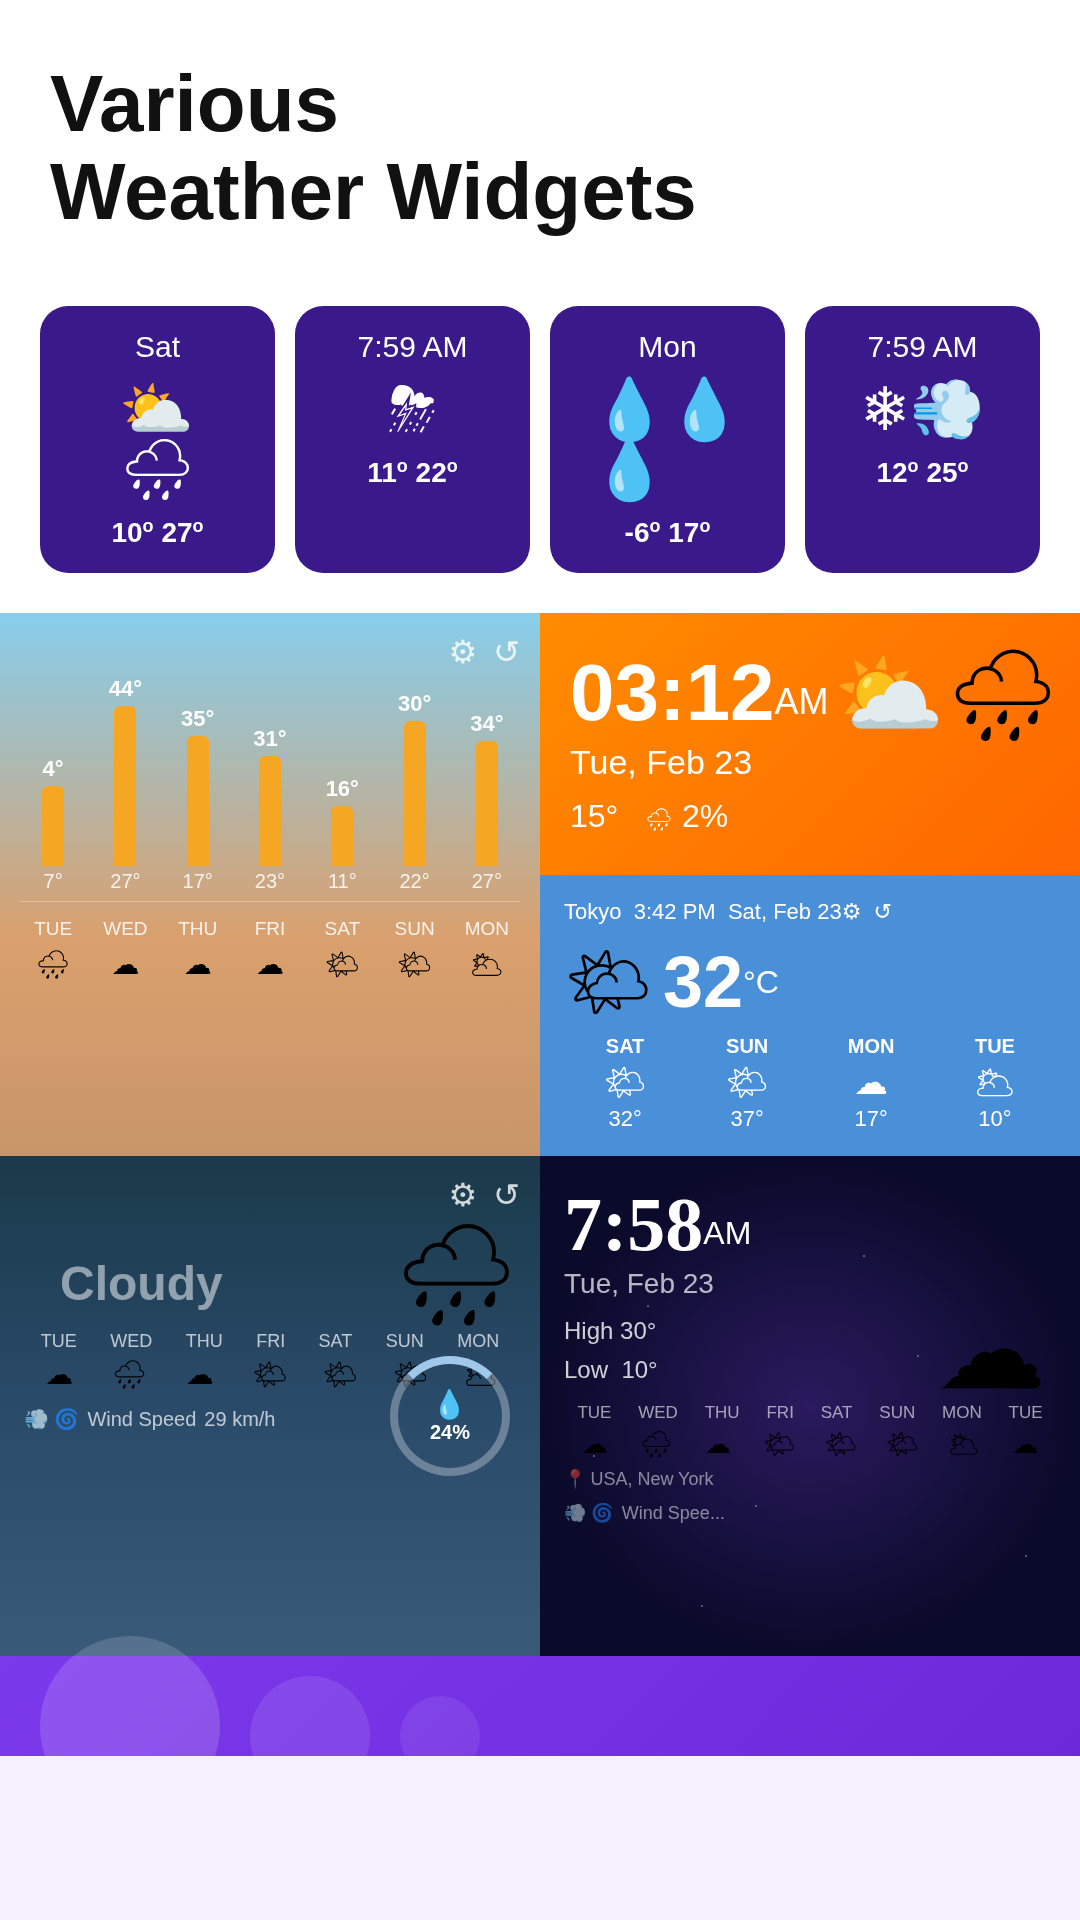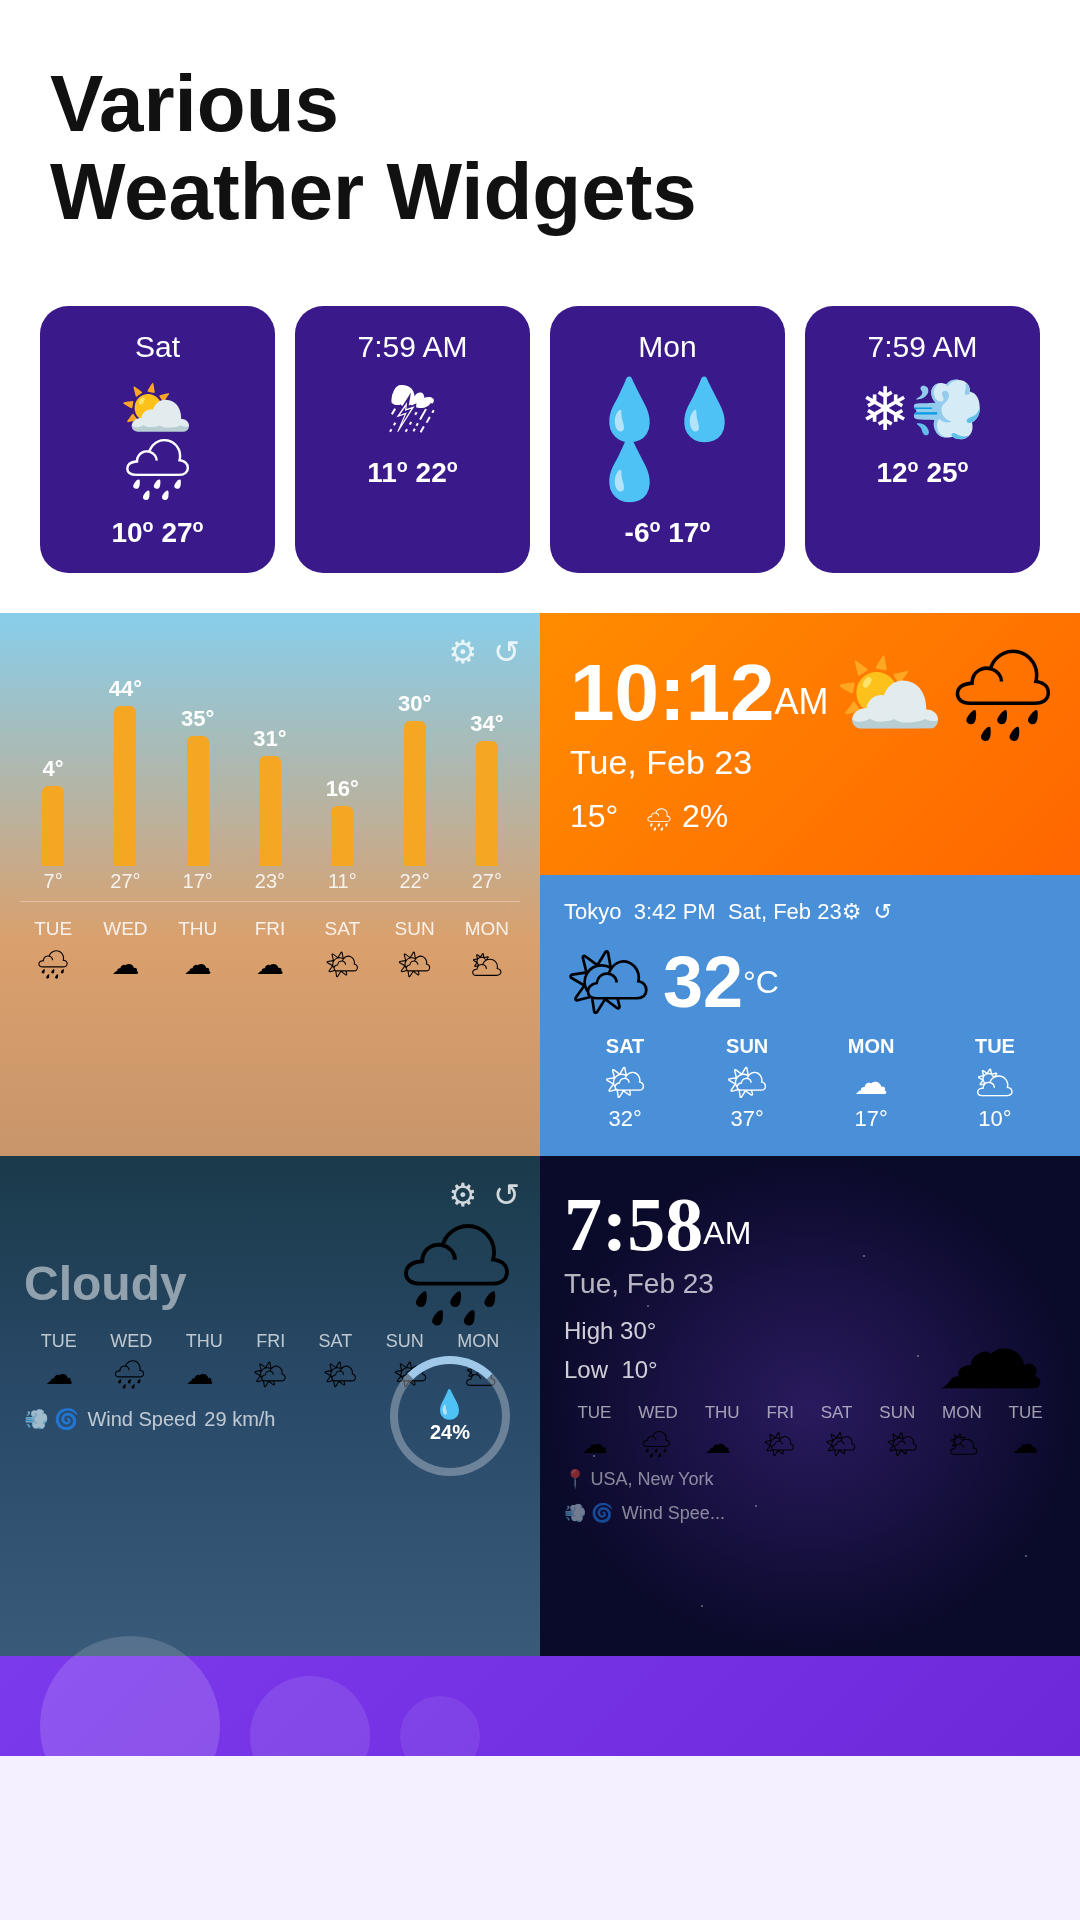--- a/index.html
+++ b/index.html
@@ -240,20 +240,21 @@
       padding: 20px 24px;
       position: relative;
       overflow: hidden;
       min-height: 500px;
     }
     .widget-cloudy .cloudy-label {
       font-size: 48px;
       color: rgba(255,255,255,0.5);
       font-weight: 700;
       margin-top: 80px;
+      margin-left: 36px;
     }
     .cloudy-icon-big {
       font-size: 100px;
       position: absolute;
       top: 60px;
       right: 20px;
     }
     .humidity-circle {
       width: 120px;
       height: 120px;
@@ -514,21 +515,21 @@
       <div class="icon-cell">🌤</div>
       <div class="icon-cell">🌤</div>
       <div class="icon-cell">🌥</div>
     </div>
   </div>
 
   <div style="display:flex; flex-direction:column;">
 
     <div class="widget-orange">
       <div>
-        <span class="time-big">10:12</span><span class="time-am">AM</span>
+        <span class="time-big">03:12</span><span class="time-am">AM</span>
       </div>
       <div class="date-str">Tue, Feb 23</div>
       <div class="temp-rain">
         <span>15°</span> &nbsp;
         <span style="font-size:22px">🌧</span> <span>2%</span>
       </div>
       <div class="weather-icon-big">⛅🌧</div>
     </div>
 
     <div class="widget-tokyo">

